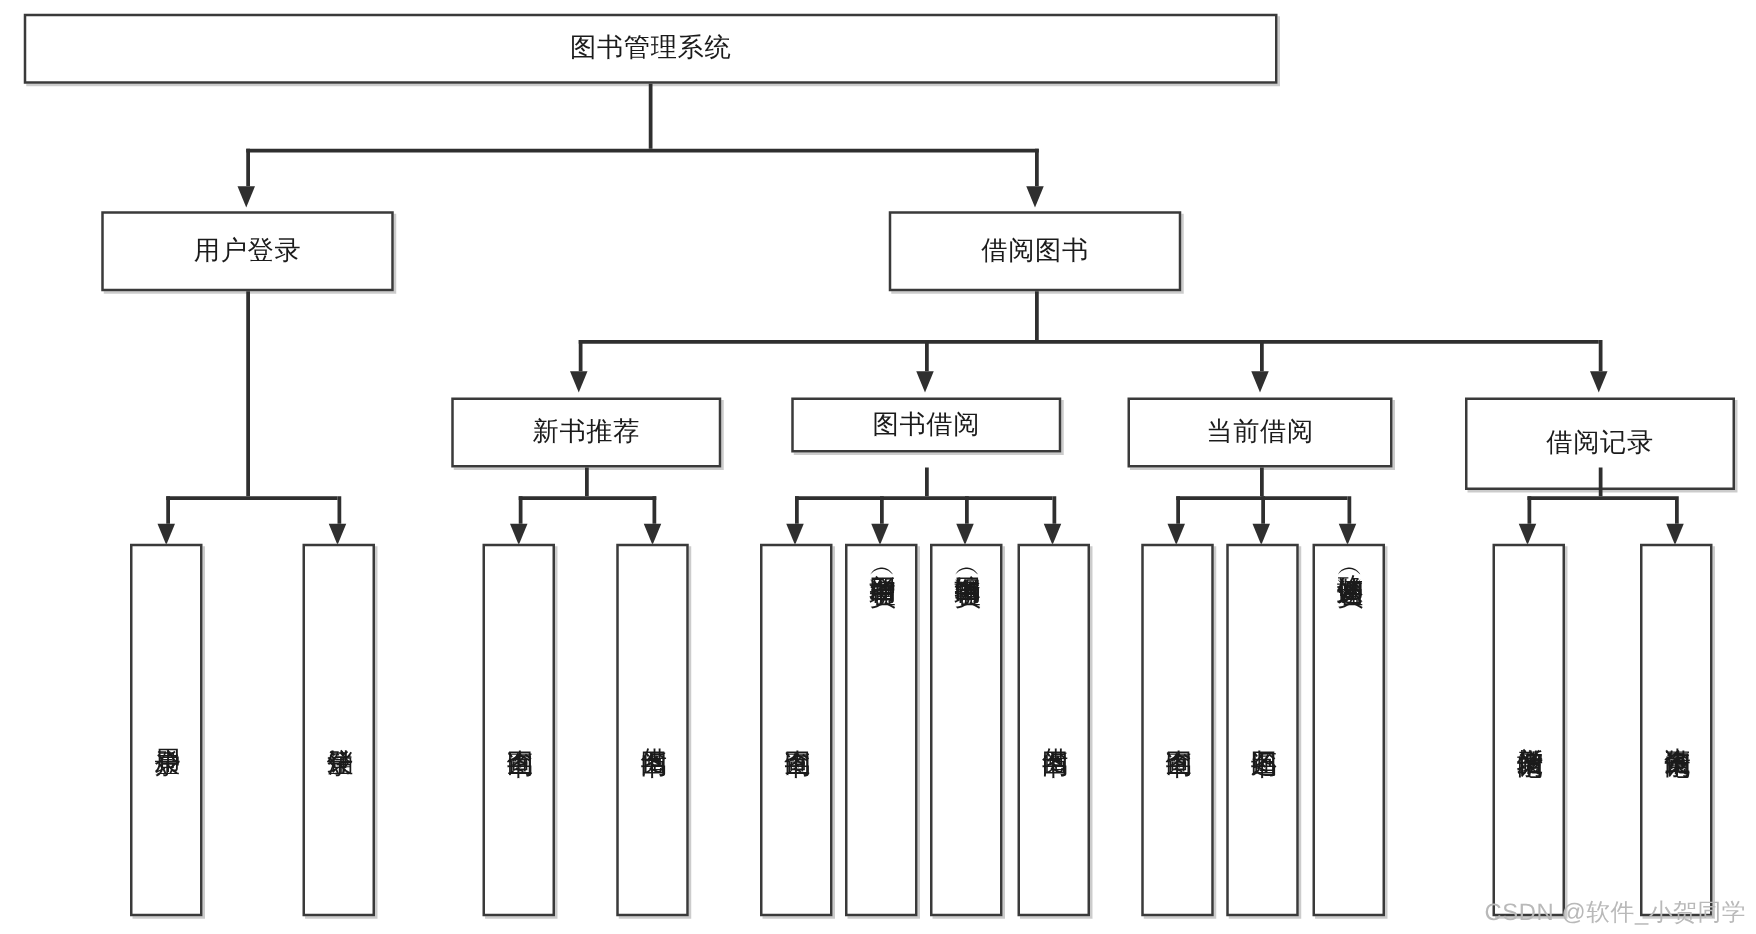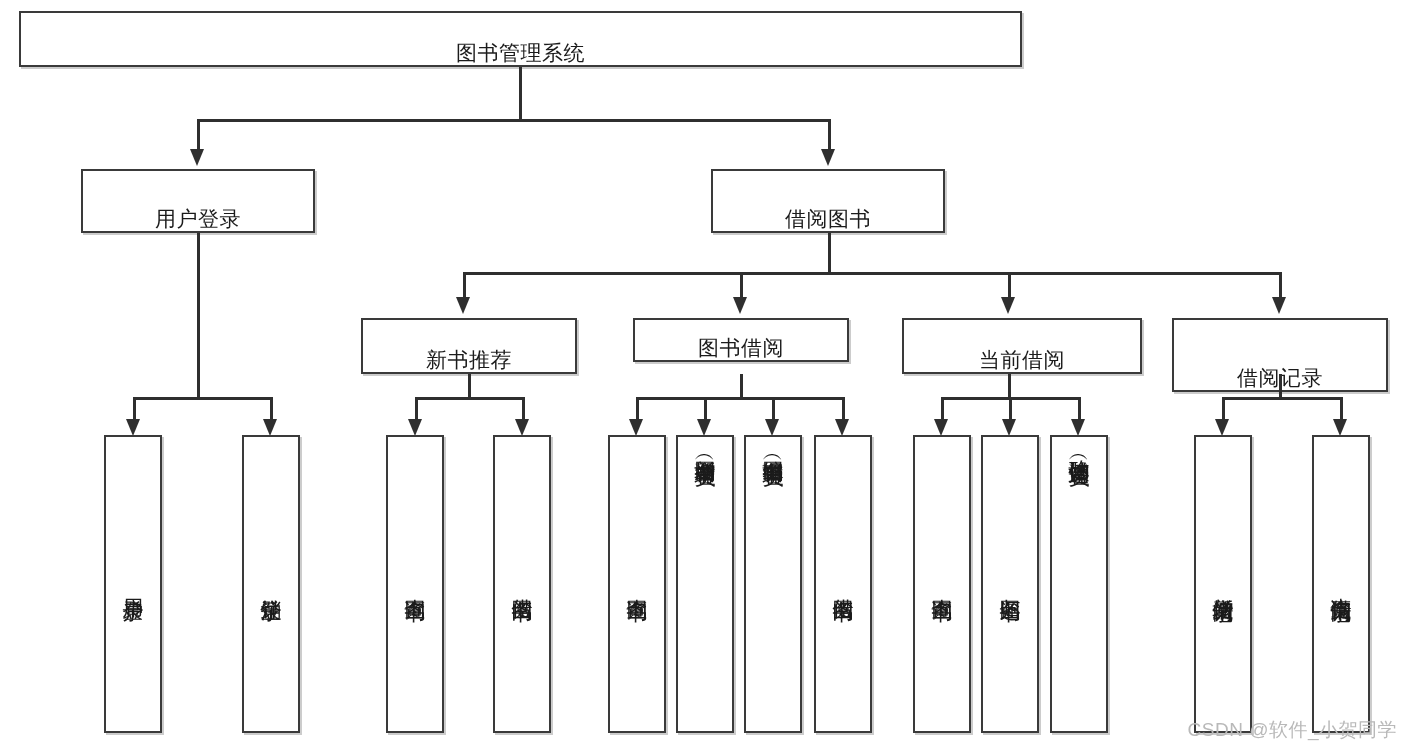--- a/index.html
+++ b/index.html
@@ -15,21 +15,21 @@
     overflow:hidden;
   }
   
   .node{
     position:absolute;
     box-sizing:border-box;
     background:#ffffff;
     border:2.4px solid #3a3a3a;
     box-shadow:2px 2px 0 0 rgba(0,0,0,0.20);
     display:flex;
-    align-items:flex-end;
+    align-items:center;
     justify-content:center;
   }
   .node .label{
     font-size:21px;
     line-height:1.15;
     letter-spacing:0.5px;
     color:#1b1b1b;
     white-space:nowrap;
   }
   
@@ -132,21 +132,21 @@
 
   <div class="ln v" style="left:1279px;top:272px;height:25px;"></div>
   <div class="arrow" style="left:1272px;top:297px;"></div>
 
   <div class="node" style="left:361px;top:318px;width:216px;height:56px;">
     <span class="label">新书推荐</span>
   </div>
   <div class="node" style="left:633px;top:318px;width:216px;height:44px;">
     <span class="label">图书借阅</span>
   </div>
-  <div class="node" style="left:902px;top:318px;width:240px;height:56px;">
+  <div class="node" style="left:902px;top:318px;width:212px;height:56px;">
     <span class="label">当前借阅</span>
   </div>
   <div class="node" style="left:1172px;top:318px;width:216px;height:74px;">
     <span class="label">借阅记录</span>
   </div>
 
   <div class="ln v" style="left:468px;top:374px;height:23px;"></div>
   <div class="ln h" style="left:415px;top:397px;width:110px;"></div>
   <div class="ln v" style="left:415px;top:397px;height:22px;"></div>
   <div class="arrow" style="left:408px;top:419px;"></div>

